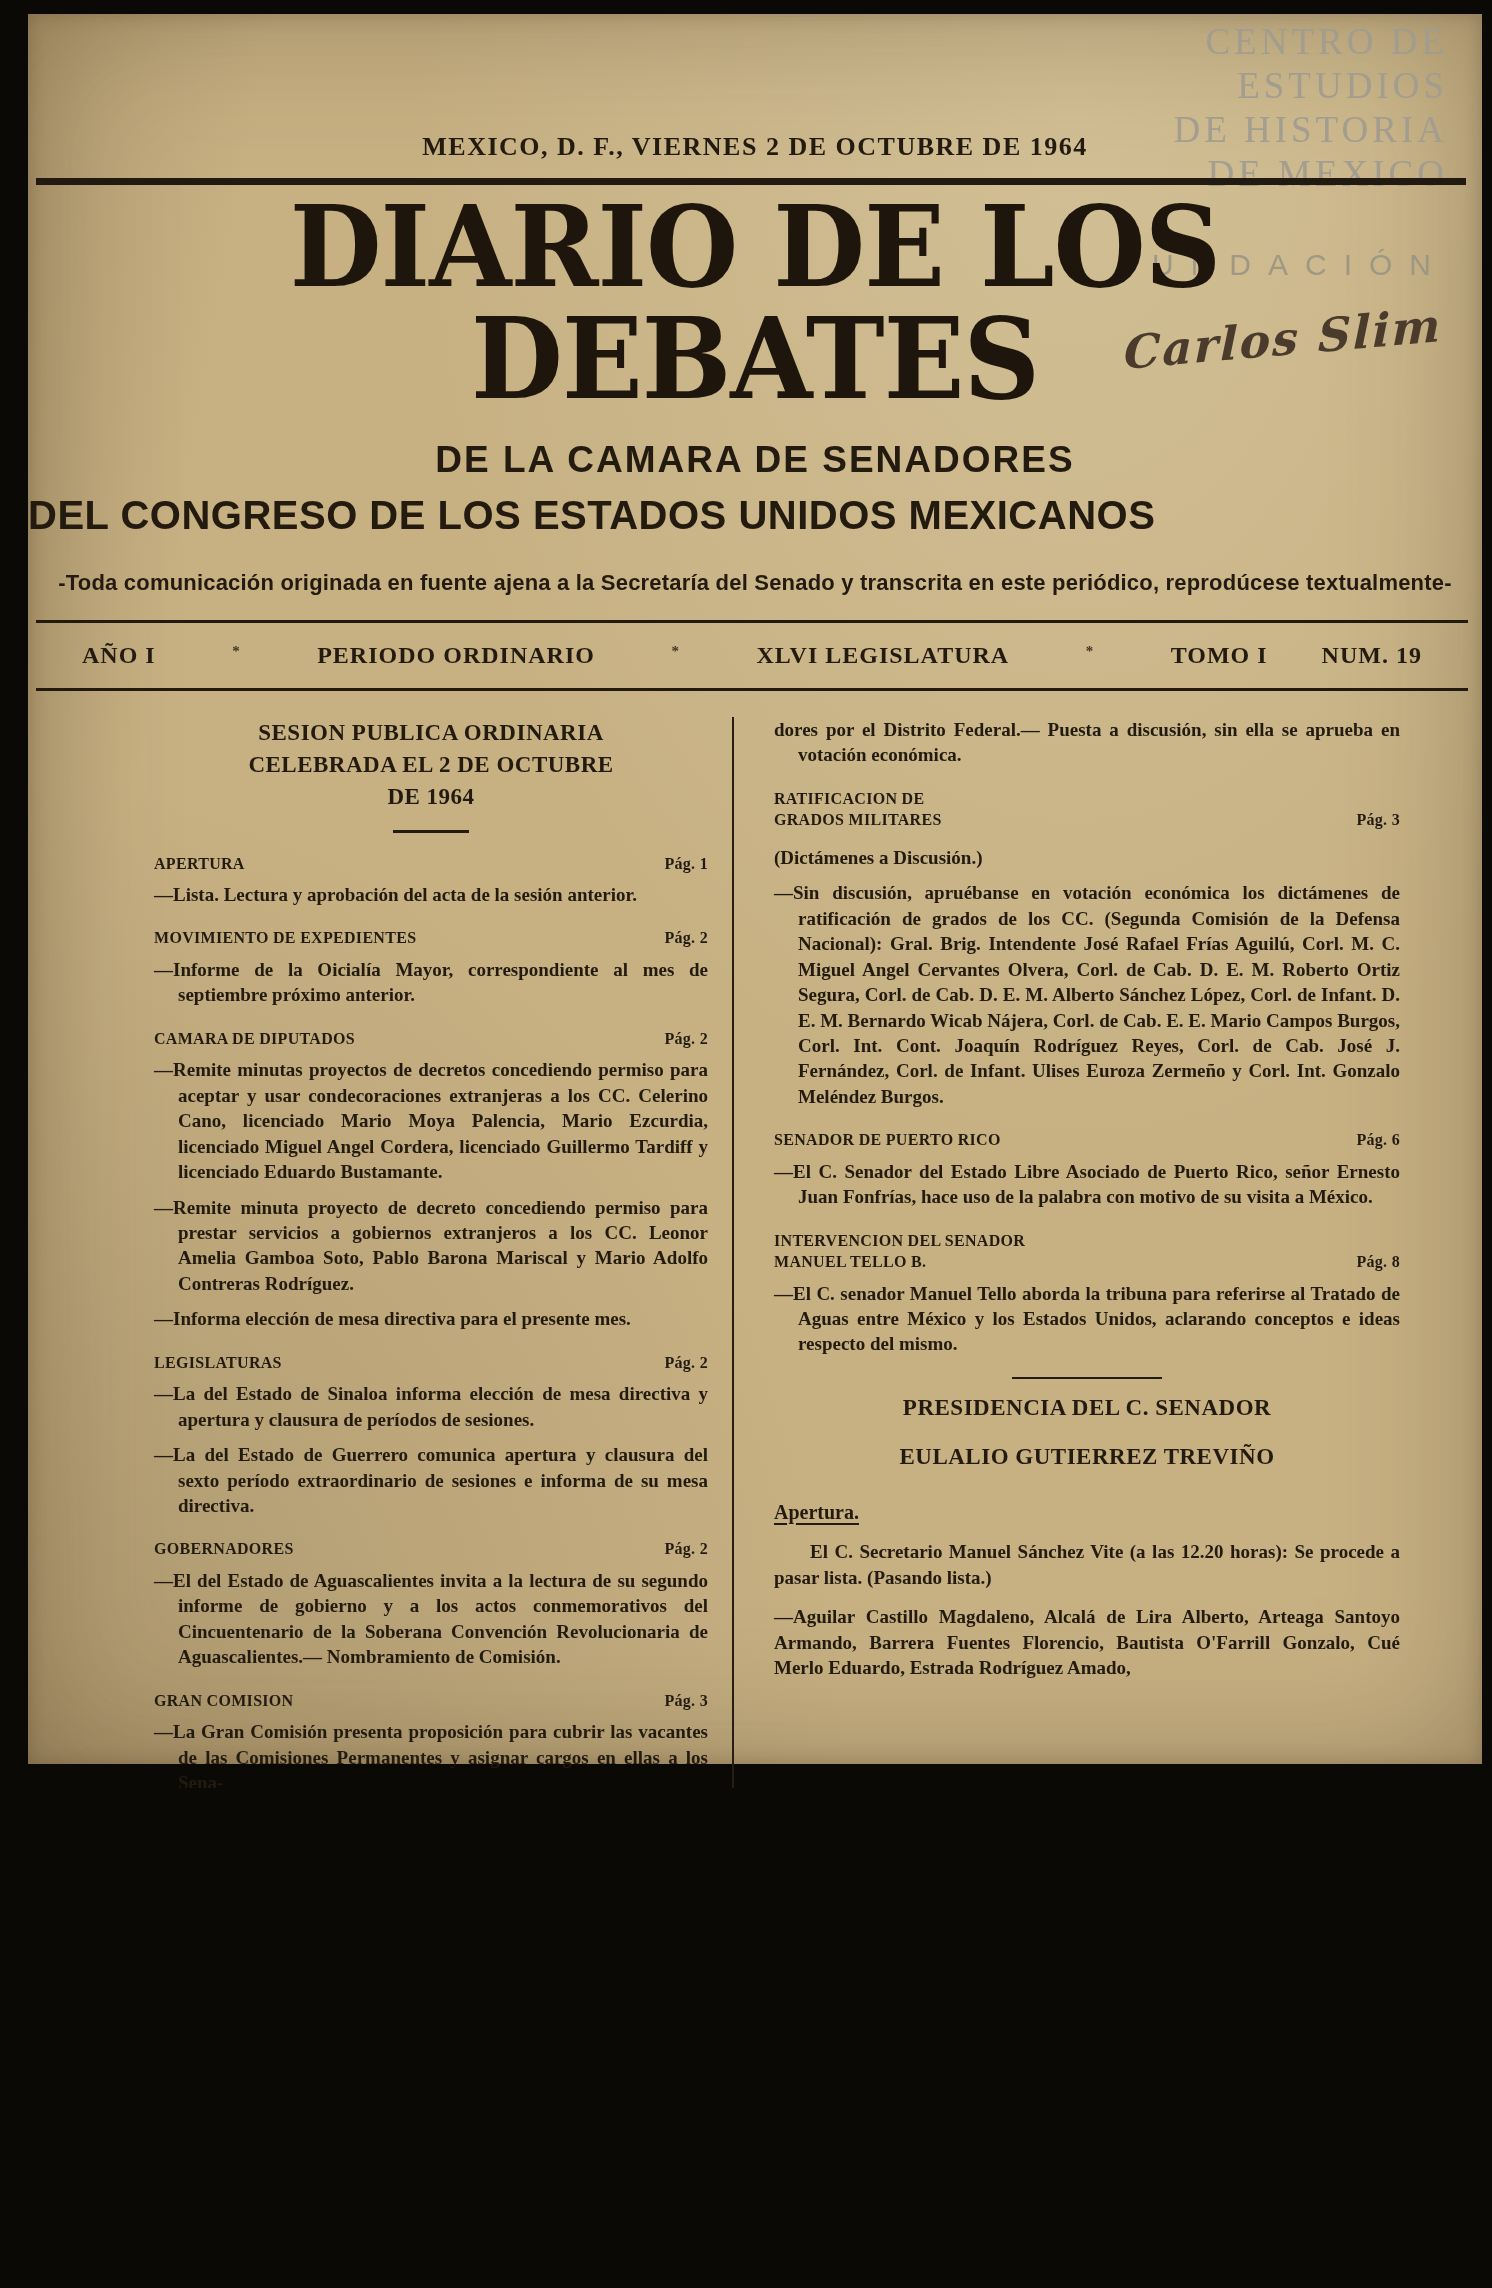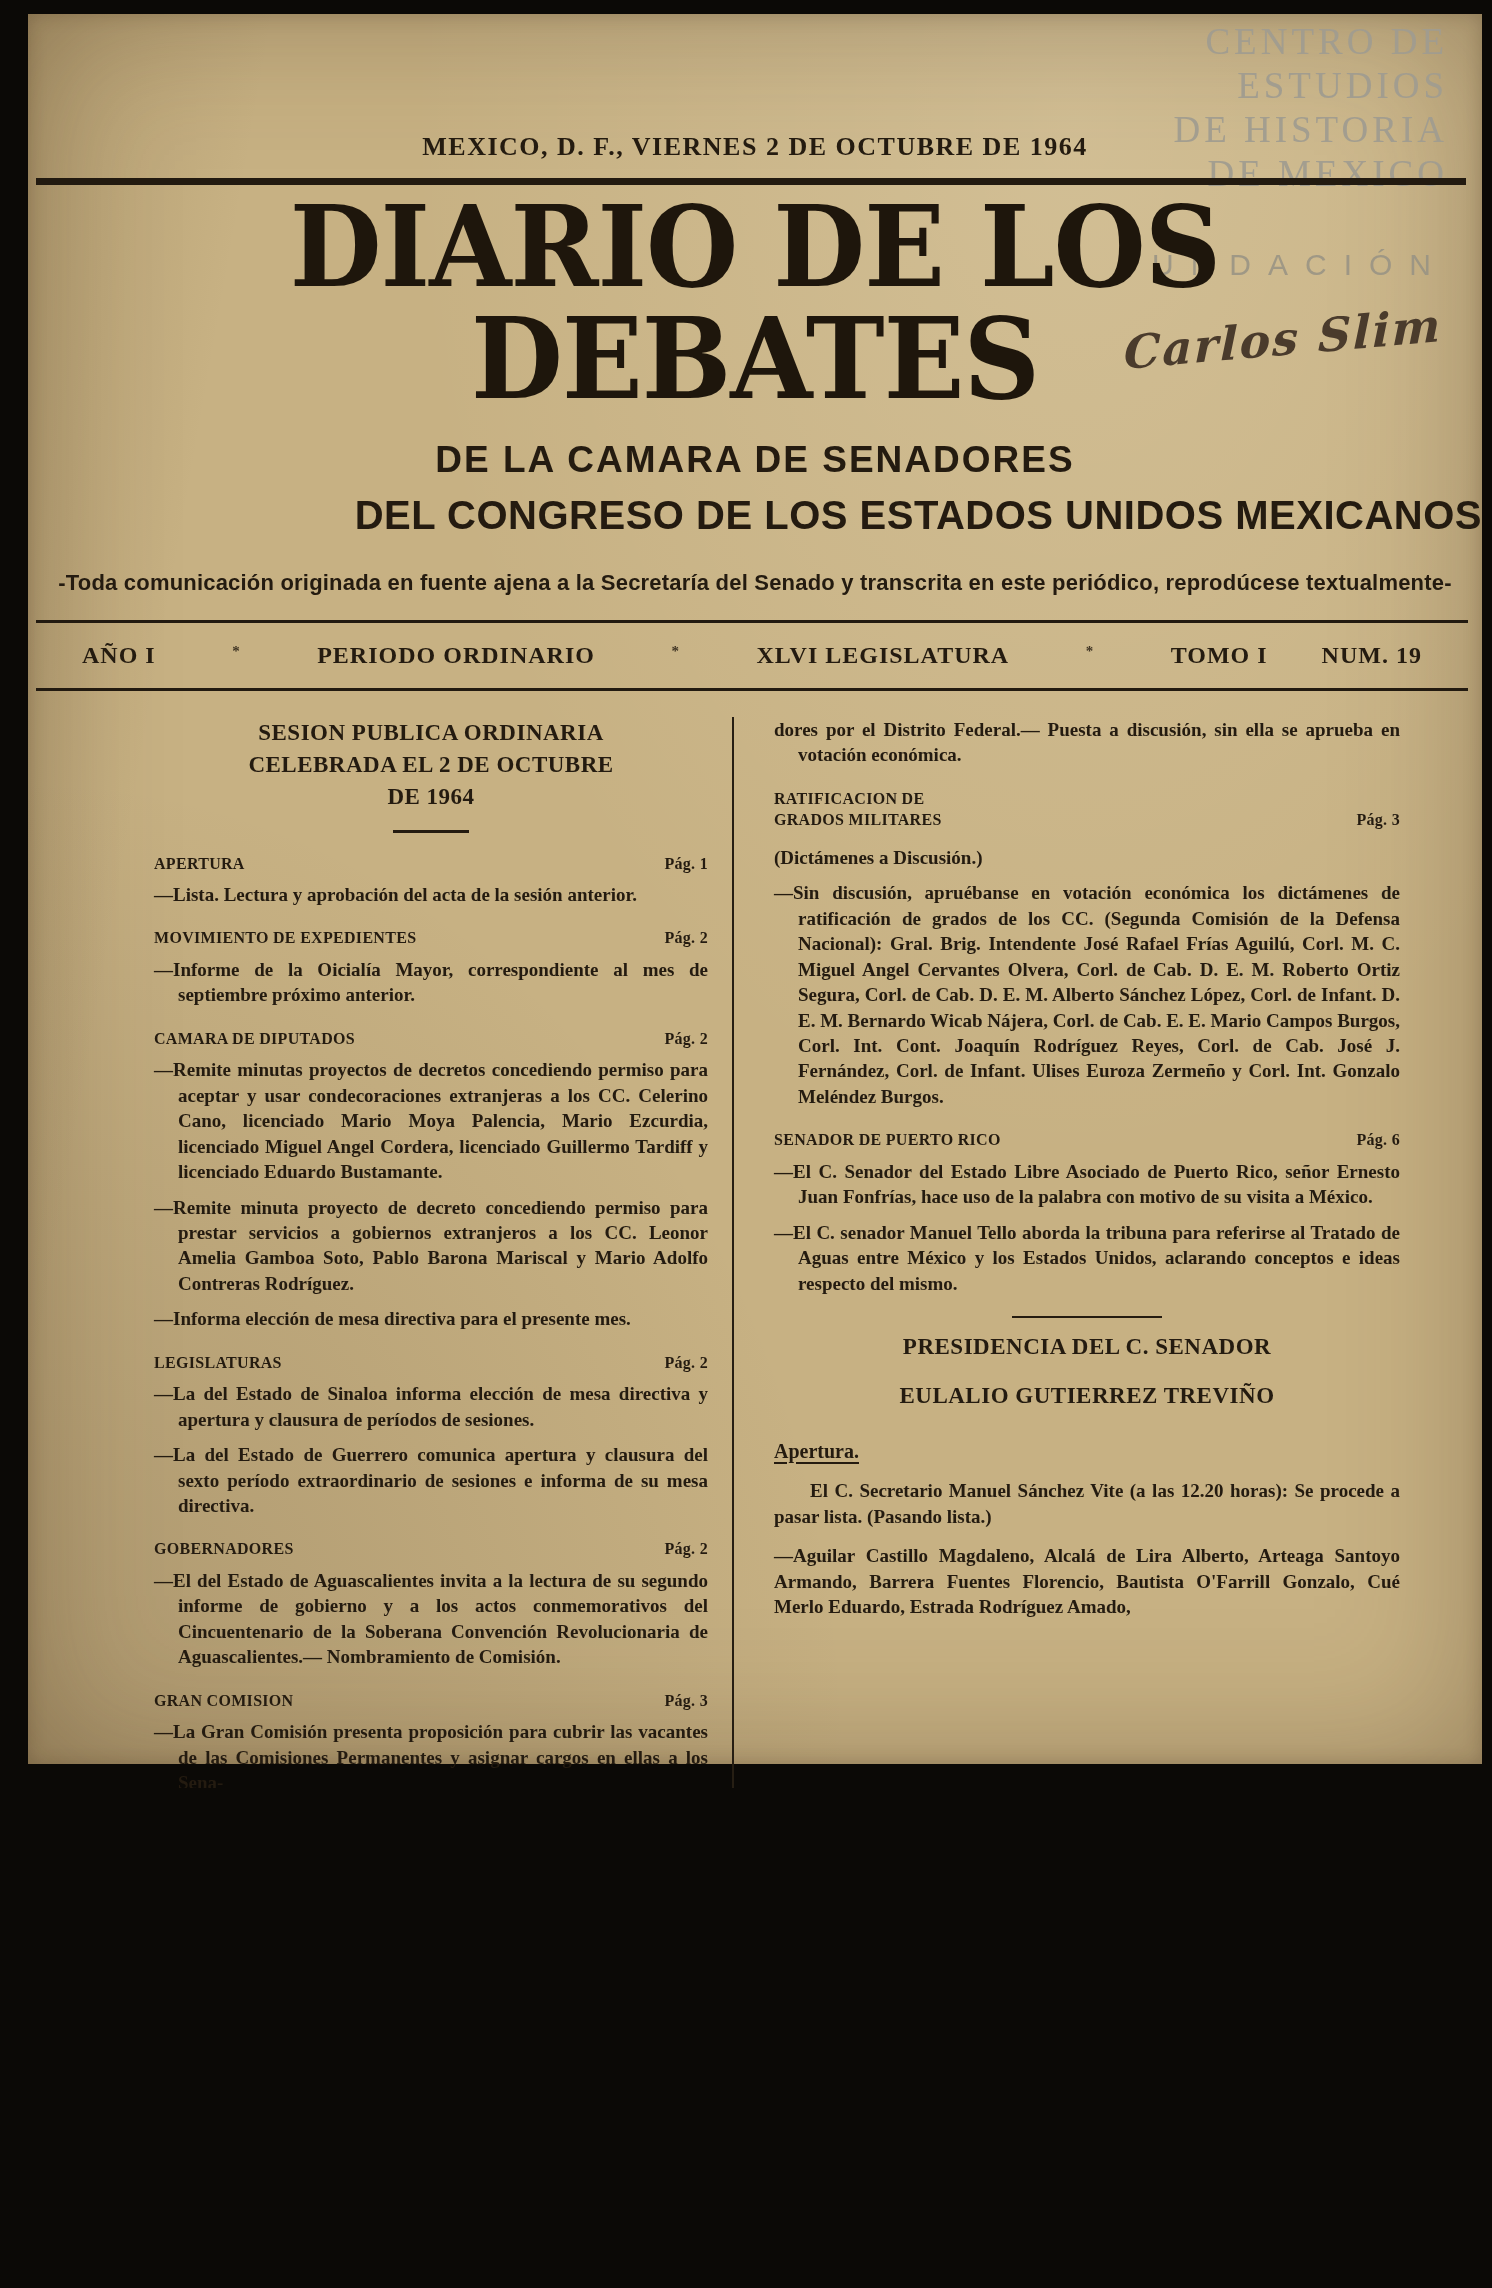--- a/index.html
+++ b/index.html
@@ -50,21 +50,21 @@
     font-family:"DejaVu Serif", serif; font-weight:900;
     font-size:106px; letter-spacing:-1px; line-height:1;
     transform:scaleY(1.06); color:#1e160c;
   }
   .subtitle1 {
     margin-top:30px; text-align:center;
     font-family:"Liberation Sans", sans-serif; font-weight:bold;
     font-size:37px; letter-spacing:2px;
   }
   .subtitle2 {
-    margin-top:12px; text-align:right;
+    margin-top:12px; text-align:left;
     font-family:"Liberation Sans", sans-serif; font-weight:bold;
     font-size:40px; letter-spacing:0.5px;
   }
   .notice {
     margin-top:32px; text-align:center;
     font-family:"Liberation Sans", sans-serif; font-weight:bold;
     font-size:22px; letter-spacing:0.2px;
   }
 
   
@@ -229,20 +229,25 @@
 
         <section class="entry">
           <div class="entry-head">
             <span class="entry-title">SENADOR DE PUERTO RICO</span>
             <span class="entry-page">Pág. 6</span>
           </div>
           <p class="para">—El C. Senador del Estado Libre Asociado de Puerto Rico, señor Ernesto Juan Fonfrías, hace uso de la palabra con motivo de su visita a México.</p>
         </section>
 
         <section class="entry">
+          <div class="entry-head">
+            <span class="entry-title">INTERVENCION DEL SENADOR
+MANUEL TELLO B.</span>
+            <span class="entry-page">Pág. 8</span>
+          </div>
           <p class="para">—El C. senador Manuel Tello aborda la tribuna para referirse al Tratado de Aguas entre México y los Estados Unidos, aclarando conceptos e ideas respecto del mismo.</p>
         </section>
 
 
         <div class="short-rule"></div>
 
         <div class="presidencia">PRESIDENCIA DEL C. SENADOR</div>
         <div class="presidencia">EULALIO GUTIERREZ TREVIÑO</div>
 
         <div>

